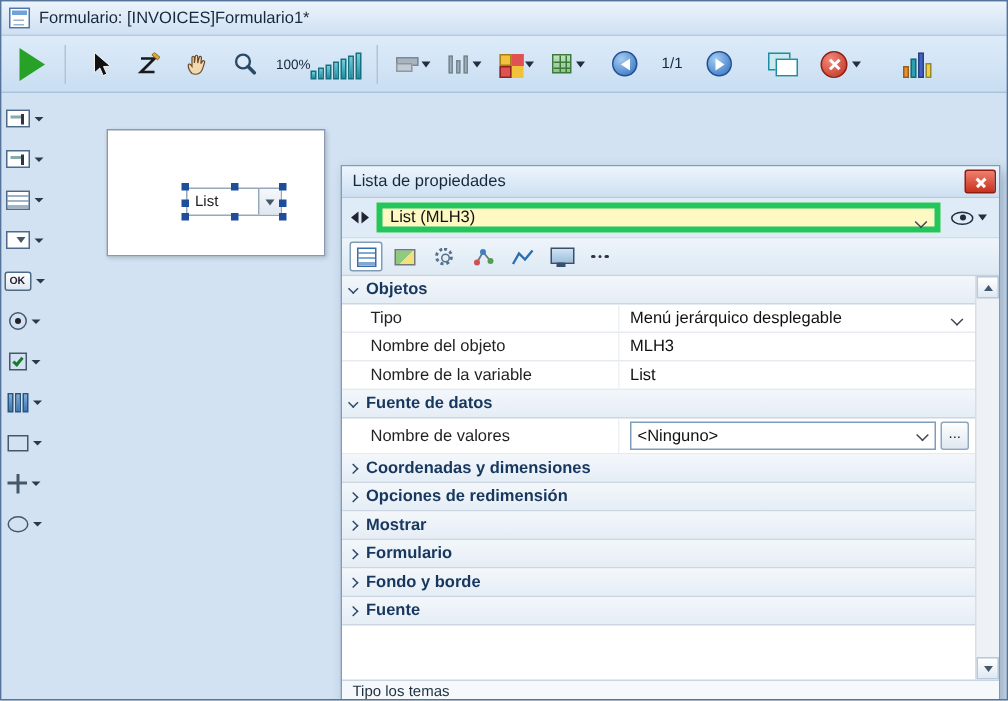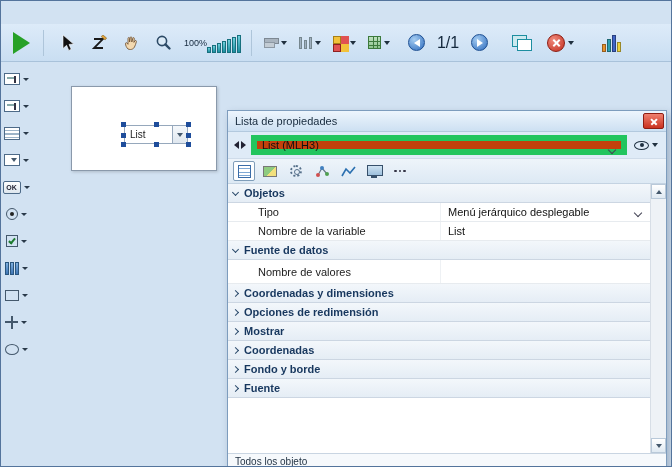--- a/index.html
+++ b/index.html
@@ -35,21 +35,21 @@
 .ig-colors::before{content:"";position:absolute;top:0;left:0;width:6px;height:6px;background:#f2c23a;border:1px solid #a87f15;box-shadow:8px 0 0 #e05252,8px 0 0 0 #e05252}
 .ig-colors::after{content:"";position:absolute;top:8px;left:0;width:6px;height:6px;background:#e05252;border:1px solid #8f2121;box-shadow:8px -8px 0 #e05252,8px 0 0 #f2c23a}
 .ig-grid{width:13px;height:13px;border:1px solid #3c7a3c;background:
  linear-gradient(#bfe0bf,#8cc48c);position:relative}
 .ig-grid::before{content:"";position:absolute;left:4px;top:0;bottom:0;width:1px;background:#3c7a3c;box-shadow:4px 0 0 #3c7a3c}
 .ig-grid::after{content:"";position:absolute;top:4px;left:0;right:0;height:1px;background:#3c7a3c;box-shadow:0 4px 0 #3c7a3c}
 .page-nav{display:flex;align-items:center;margin-left:18px;flex:0 0 auto}
 .nav-circle{width:17px;height:17px;border-radius:50%;background:radial-gradient(circle at 35% 30%,#a5cdf2,#2e6cbe);border:1px solid #1d4f92;display:flex;align-items:center;justify-content:center}
 .tri-left{width:0;height:0;border-top:4px solid transparent;border-bottom:4px solid transparent;border-right:6px solid #fff}
 .tri-right{width:0;height:0;border-top:4px solid transparent;border-bottom:4px solid transparent;border-left:6px solid #fff}
-.page-label{width:46px;text-align:center;font-size:16px;color:#14283c}
+.page-label{width:46px;text-align:center;font-size:10px;color:#14283c}
 .ig-windows{position:relative;width:19px;height:15px;margin-left:24px;flex:0 0 auto}
 .ig-windows::before{content:"";position:absolute;top:0;left:0;width:13px;height:10px;background:#cde9ef;border:1px solid #1d8ea0}
 .ig-windows::after{content:"";position:absolute;top:4px;left:5px;width:13px;height:10px;background:#fff;border:1px solid #1d8ea0}
 .delete-btn{display:flex;align-items:center;gap:3px;margin-left:16px;flex:0 0 auto}
 .red-circle{position:relative;width:18px;height:18px;border-radius:50%;background:radial-gradient(circle at 35% 30%,#f08a7c,#c32f1f);border:1px solid #8e1d12}
 .red-circle::before,.red-circle::after{content:"";position:absolute;left:4px;top:7.5px;width:9px;height:2px;background:#fff}
 .red-circle::before{transform:rotate(45deg)}
 .red-circle::after{transform:rotate(-45deg)}
 .ig-chart{display:flex;align-items:flex-end;gap:1px;margin-left:28px;flex:0 0 auto;height:18px}
 .ig-chart i{display:block;width:4px;border:1px solid rgba(0,0,0,.35)}
@@ -92,21 +92,21 @@
 .panel{position:absolute;left:226px;top:109px;width:440px;height:360px;background:#fff;border:1px solid #7d9cbd;box-shadow:3px 4px 8px rgba(40,60,90,.3);font-size:11px}
 .panel-title{position:absolute;top:0;left:0;right:0;height:21px;background:linear-gradient(#edf5fd,#cde0f2);border-bottom:1px solid #b3c9de;display:flex;align-items:center;padding-left:7px;color:#16293c}
 .close-btn{position:absolute;top:2px;right:2px;width:21px;height:16px;background:linear-gradient(#f0806e,#c9311f);border:1px solid #8e1d12;border-radius:2px}
 .close-btn::before,.close-btn::after{content:"";position:absolute;left:6px;top:7px;width:8px;height:1.6px;background:#fff}
 .close-btn::before{transform:rotate(45deg)}
 .close-btn::after{transform:rotate(-45deg)}
 .sel-row{position:absolute;top:21px;left:0;right:0;height:27px;background:#dfebf7;display:flex;align-items:center;padding:0 6px;gap:5px;border-bottom:1px solid #cfdcea}
 .nav-arrows{display:flex;align-items:center;gap:2px}
 .tri-l-sm{width:0;height:0;border-top:4px solid transparent;border-bottom:4px solid transparent;border-right:5px solid #223}
 .tri-r-sm{width:0;height:0;border-top:4px solid transparent;border-bottom:4px solid transparent;border-left:5px solid #223}
-.obj-select{flex:1;height:20px;background:#c2410c;border:6px solid #22c55e;display:flex;align-items:center;padding-left:5px;color:#111;position:relative}
+.obj-select{flex:1;height:20px;background:#fef9c3;border:4px solid #22c55e;display:flex;align-items:center;padding-left:5px;color:#111;position:relative}
 .vchev{width:6px;height:6px;border-right:1.6px solid #445;border-bottom:1.6px solid #445;transform:rotate(45deg)}
 .obj-select .vchev{position:absolute;right:6px;top:6px}
 .eye-btn{display:flex;align-items:center;gap:3px;padding:0 2px}
 .eye{width:15px;height:9px;border:1.6px solid #1e2f40;border-radius:50%;position:relative}
 .eye::after{content:"";position:absolute;left:50%;top:50%;width:4px;height:4px;margin:-2px 0 0 -2px;background:#1e2f40;border-radius:50%}
 .icon-row{position:absolute;top:48px;left:0;right:0;height:25px;background:linear-gradient(#eef4fa,#dde9f4);border-bottom:1px solid #c4d3e2;display:flex;align-items:center;padding-left:5px;gap:4px}
 .pt-icon{width:22px;height:20px;display:flex;align-items:center;justify-content:center;border:1px solid transparent;border-radius:2px}
 .pt-icon.active{background:#fdfeff;border:1px solid #7f9db9}
 .i-proplist{width:13px;height:13px;border:1px solid #3a6ca8;background:repeating-linear-gradient(#fff 0 2px,#7fa8d4 2px 3.5px) #fff}
 .i-image{width:14px;height:11px;border:1px solid #777;background:linear-gradient(135deg,#8ecb7f 55%,#f2e07c 55%)}
@@ -119,39 +119,43 @@
 .i-more i{display:block;width:2.5px;height:2.5px;border-radius:50%;background:#334}
 
 .rows{position:absolute;top:73px;left:0;right:16px;bottom:16px;background:#fff;overflow:hidden}
 .prow{display:flex;height:19px;border-bottom:1px solid #e7ebef;align-items:stretch}
 .prow.tall{height:24px}
 .prow.header{background:linear-gradient(#f3f7fb,#e5edf5);border-bottom:1px solid #ccd6e2;align-items:center;gap:6px;padding-left:5px;font-weight:bold;color:#17375e}
 .chev{width:5px;height:5px;border-right:1.7px solid #2b4a6b;border-bottom:1.7px solid #2b4a6b;flex:0 0 auto}
 .chev.open{transform:rotate(45deg);margin-top:-2px}
 .chev.closed{transform:rotate(-45deg)}
 .pcell{display:flex;align-items:center}
-.pcell.label{width:213px;padding-left:30px;color:#222;border-right:1px solid #eef1f4}
+.pcell.label{width:185px;padding-left:19px;color:#222;border-right:1px solid #eef1f4}
 .pcell.value{flex:1;padding:0 4px 0 7px;position:relative;color:#111}
 .vdrop{position:absolute;right:9px;top:7px}
 .combo{flex:1;height:19px;border:1px solid #7f9db9;background:#fff;display:flex;align-items:center;padding-left:4px;position:relative;margin-right:3px}
 .combo .vchev{position:absolute;right:5px;top:5px}
 .ellipsis-btn{width:19px;height:19px;border:1px solid #8fa6bd;border-radius:2px;background:linear-gradient(#fefefe,#dfe8f1);font-size:10px;line-height:1;display:flex;align-items:flex-end;justify-content:center;color:#222;padding-bottom:4px}
 .vscroll{position:absolute;top:73px;right:0;width:16px;bottom:16px;background:#eef2f6;border-left:1px solid #d7dee6}
 .scroll-btn{position:absolute;left:0;right:0;height:15px;background:linear-gradient(#fff,#dfe9f2);border:1px solid #b9c9d9;display:flex;align-items:center;justify-content:center}
 .scroll-btn.up{top:0}
 .scroll-btn.down{bottom:0}
 .tri-up-sm{width:0;height:0;border-left:3.5px solid transparent;border-right:3.5px solid transparent;border-bottom:4.5px solid #44586c}
 .tri-dn-sm{width:0;height:0;border-left:3.5px solid transparent;border-right:3.5px solid transparent;border-top:4.5px solid #44586c}
 .panel-footer{position:absolute;left:0;right:0;bottom:0;height:16px;background:#f6f9fc;border-top:1px solid #c9d5e2;font-size:10px;display:flex;align-items:center;padding-left:7px;color:#1e2f40}
 </style>
 </head>
 <body>
 
 <div class="window">
 
+  <div class="titlebar">
+    <span class="app-icon"></span>
+    <span class="title-text">Formulario: [INVOICES]Formulario1*</span>
+  </div>
 
   <div class="toolbar">
     <span class="tool" style="margin-left:2px;width:24px">
         <span class="play-tri"></span>
       </span>
     <span class="tb-sep"></span>
     <span class="tool">
       <svg width="16" height="18" viewBox="0 0 16 18">
           <path d="M4 1 L4 14.5 L7.6 11.3 L9.8 16.4 L12.2 15.3 L10 10.4 L14.6 10.1 Z" fill="#111" stroke="#fff" stroke-width="0.6"></path>
         </svg>
@@ -370,52 +374,67 @@
         <div class="pcell label">
             <span>Tipo</span>
           </div>
         <div class="pcell value">
           <span>Menú jerárquico desplegable</span>
           <span class="vchev vdrop"></span>
         </div>
       </div>
       <div class="prow">
         <div class="pcell label">
+            <span>Nombre del objeto</span>
+          </div>
+        <div class="pcell value">
+            <span>MLH3</span>
+          </div>
+      </div>
+      <div class="prow">
+        <div class="pcell label">
             <span>Nombre de la variable</span>
           </div>
         <div class="pcell value">
             <span>List</span>
           </div>
       </div>
 
       <div class="prow header">
         <span class="chev open"></span>
         <span>Fuente de datos</span>
       </div>
       <div class="prow tall">
         <div class="pcell label">
             <span>Nombre de valores</span>
           </div>
+        <div class="pcell value">
+          <span class="combo">
+            <span>&lt;Ninguno&gt;</span>
+            <span class="vchev"></span>
+          </span>
+          <span class="ellipsis-btn">...</span>
+        </div>
       </div>
 
       <div class="prow header">
         <span class="chev closed"></span>
         <span>Coordenadas y dimensiones</span>
       </div>
       <div class="prow header">
         <span class="chev closed"></span>
         <span>Opciones de redimensión</span>
       </div>
       <div class="prow header">
         <span class="chev closed"></span>
         <span>Mostrar</span>
       </div>
       <div class="prow header">
         <span class="chev closed"></span>
-        <span>Coordenadas</span>
+        <span>Formulario</span>
       </div>
       <div class="prow header">
         <span class="chev closed"></span>
         <span>Fondo y borde</span>
       </div>
       <div class="prow header">
         <span class="chev closed"></span>
         <span>Fuente</span>
       </div>
     </div>
@@ -423,17 +442,17 @@
     <div class="vscroll">
       <span class="scroll-btn up">
           <span class="tri-up-sm"></span>
         </span>
       <span class="scroll-btn down">
           <span class="tri-dn-sm"></span>
         </span>
     </div>
 
     <div class="panel-footer">
-      <span>Todos los objeto</span>
+      <span>Tipo los temas</span>
     </div>
   </div>
 
 </div>
 
 </body></html>

